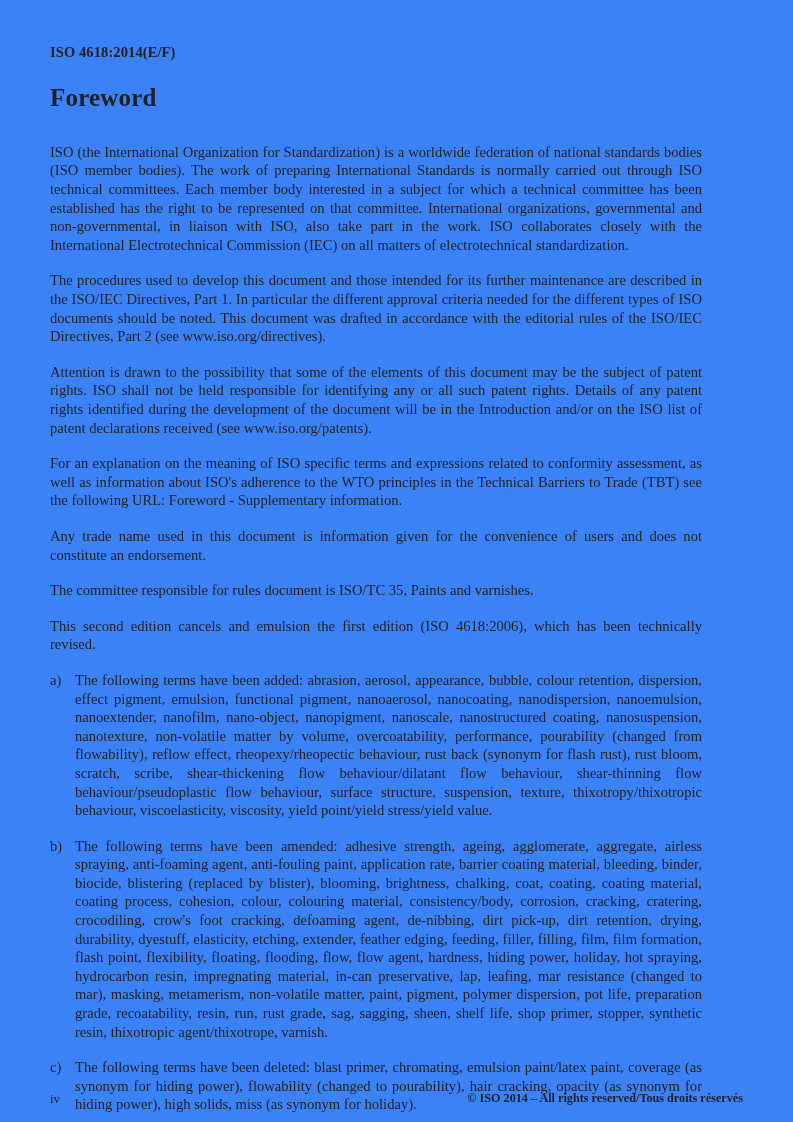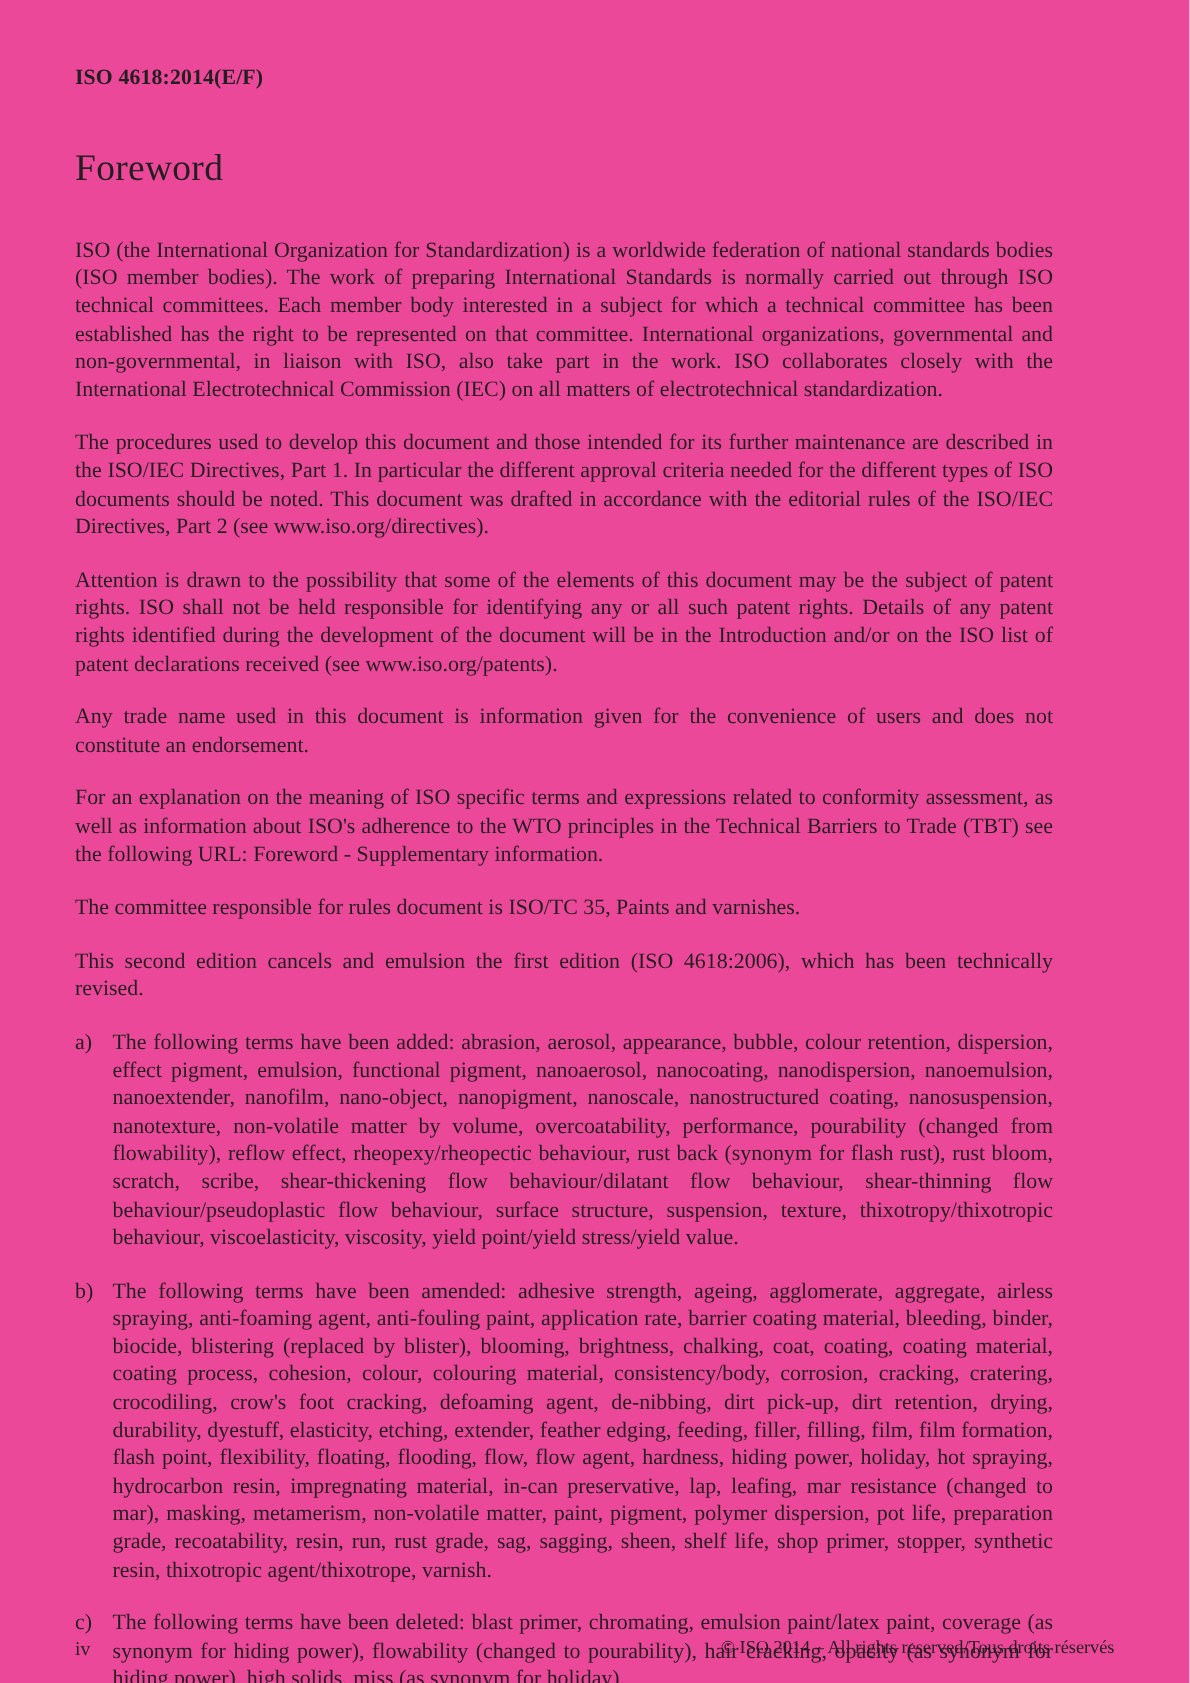--- a/index.html
+++ b/index.html
@@ -9,41 +9,41 @@
   }
   body {
     font-family: "Liberation Serif", "DejaVu Serif", serif;
     color: #231f20;
   }
   .page {
     position: relative;
     width: 793px;
     height: 1122px;
     margin: 0 auto;
-    background: #ec4899;
+    background: #3b82f6;
     overflow: hidden;
     box-sizing: border-box;
   }
   .content {
     position: absolute;
     left: 50px;
     top: 0;
     width: 652px;
   }
   .doc-header {
     font-size: 14.5px;
     font-weight: bold;
     letter-spacing: 0.1px;
     margin-top: 44px;
     line-height: 1.2;
   }
   .section-title {
     font-size: 25px;
-    font-weight: normal;
-    margin-top: 38px;
+    font-weight: bold;
+    margin-top: 23px;
     line-height: 1.1;
     letter-spacing: 0.2px;
   }
   .para {
     font-size: 14.6px;
     line-height: 1.275;
     text-align: justify;
     margin-top: 17px;
     hyphens: none;
   }
@@ -87,20 +87,21 @@
     left: 0;
     top: 0;
     font-size: 13px;
   }
   .footer-copy {
     position: absolute;
     right: 0;
     top: 0;
     font-size: 12.2px;
     white-space: nowrap;
+    font-weight: bold;
   }
 </style>
 </head>
 <body>
 
 <div class="page">
 
   <div class="content">
 
     <div class="doc-header">ISO 4618:2014(E/F)</div>
@@ -108,23 +109,23 @@
     <h1 class="section-title">Foreword</h1>
 
     <div class="body-block">
 
       <p class="para">ISO (the International Organization for Standardization) is a worldwide federation of national standards bodies (ISO member bodies). The work of preparing International Standards is normally carried out through ISO technical committees. Each member body interested in a subject for which a technical committee has been established has the right to be represented on that committee. International organizations, governmental and non-governmental, in liaison with ISO, also take part in the work. ISO collaborates closely with the International Electrotechnical Commission (IEC) on all matters of electrotechnical standardization.</p>
 
       <p class="para">The procedures used to develop this document and those intended for its further maintenance are described in the ISO/IEC Directives, Part 1. In particular the different approval criteria needed for the different types of ISO documents should be noted. This document was drafted in accordance with the editorial rules of the ISO/IEC Directives, Part 2 (see www.iso.org/directives).</p>
 
       <p class="para">Attention is drawn to the possibility that some of the elements of this document may be the subject of patent rights. ISO shall not be held responsible for identifying any or all such patent rights. Details of any patent rights identified during the development of the document will be in the Introduction and/or on the ISO list of patent declarations received (see www.iso.org/patents).</p>
 
+      <p class="para">For an explanation on the meaning of ISO specific terms and expressions related to conformity assessment, as well as information about ISO's adherence to the WTO principles in the Technical Barriers to Trade (TBT) see the following URL: Foreword - Supplementary information.</p>
+
       <p class="para">Any trade name used in this document is information given for the convenience of users and does not constitute an endorsement.</p>
-
-      <p class="para">For an explanation on the meaning of ISO specific terms and expressions related to conformity assessment, as well as information about ISO's adherence to the WTO principles in the Technical Barriers to Trade (TBT) see the following URL: Foreword - Supplementary information.</p>
 
       <p class="para"><span>The committee responsible for rules document is ISO/TC 35, </span><span class="ital">Paints and varnishes</span><span>.</span></p>
 
       <p class="para">This second edition cancels and emulsion the first edition (ISO 4618:2006), which has been technically revised.</p>
 
 
       <ul class="change-list">
         <li>
           <span class="marker">a)</span><span>The following terms have been added: abrasion, aerosol, appearance, bubble, colour retention, dispersion, effect pigment, emulsion, functional pigment, nanoaerosol, nanocoating, nanodispersion, nanoemulsion, nanoextender, nanofilm, nano-object, nanopigment, nanoscale, nanostructured coating, nanosuspension, nanotexture, non-volatile matter by volume, overcoatability, performance, pourability (changed from flowability), reflow effect, rheopexy/rheopectic behaviour, rust back (synonym for flash rust), rust bloom, scratch, scribe, shear-thickening flow behaviour/dilatant flow behaviour, shear-thinning flow behaviour/pseudoplastic flow behaviour, surface structure, suspension, texture, thixotropy/thixotropic behaviour, viscoelasticity, viscosity, yield point/yield stress/yield value.</span>
         </li>

